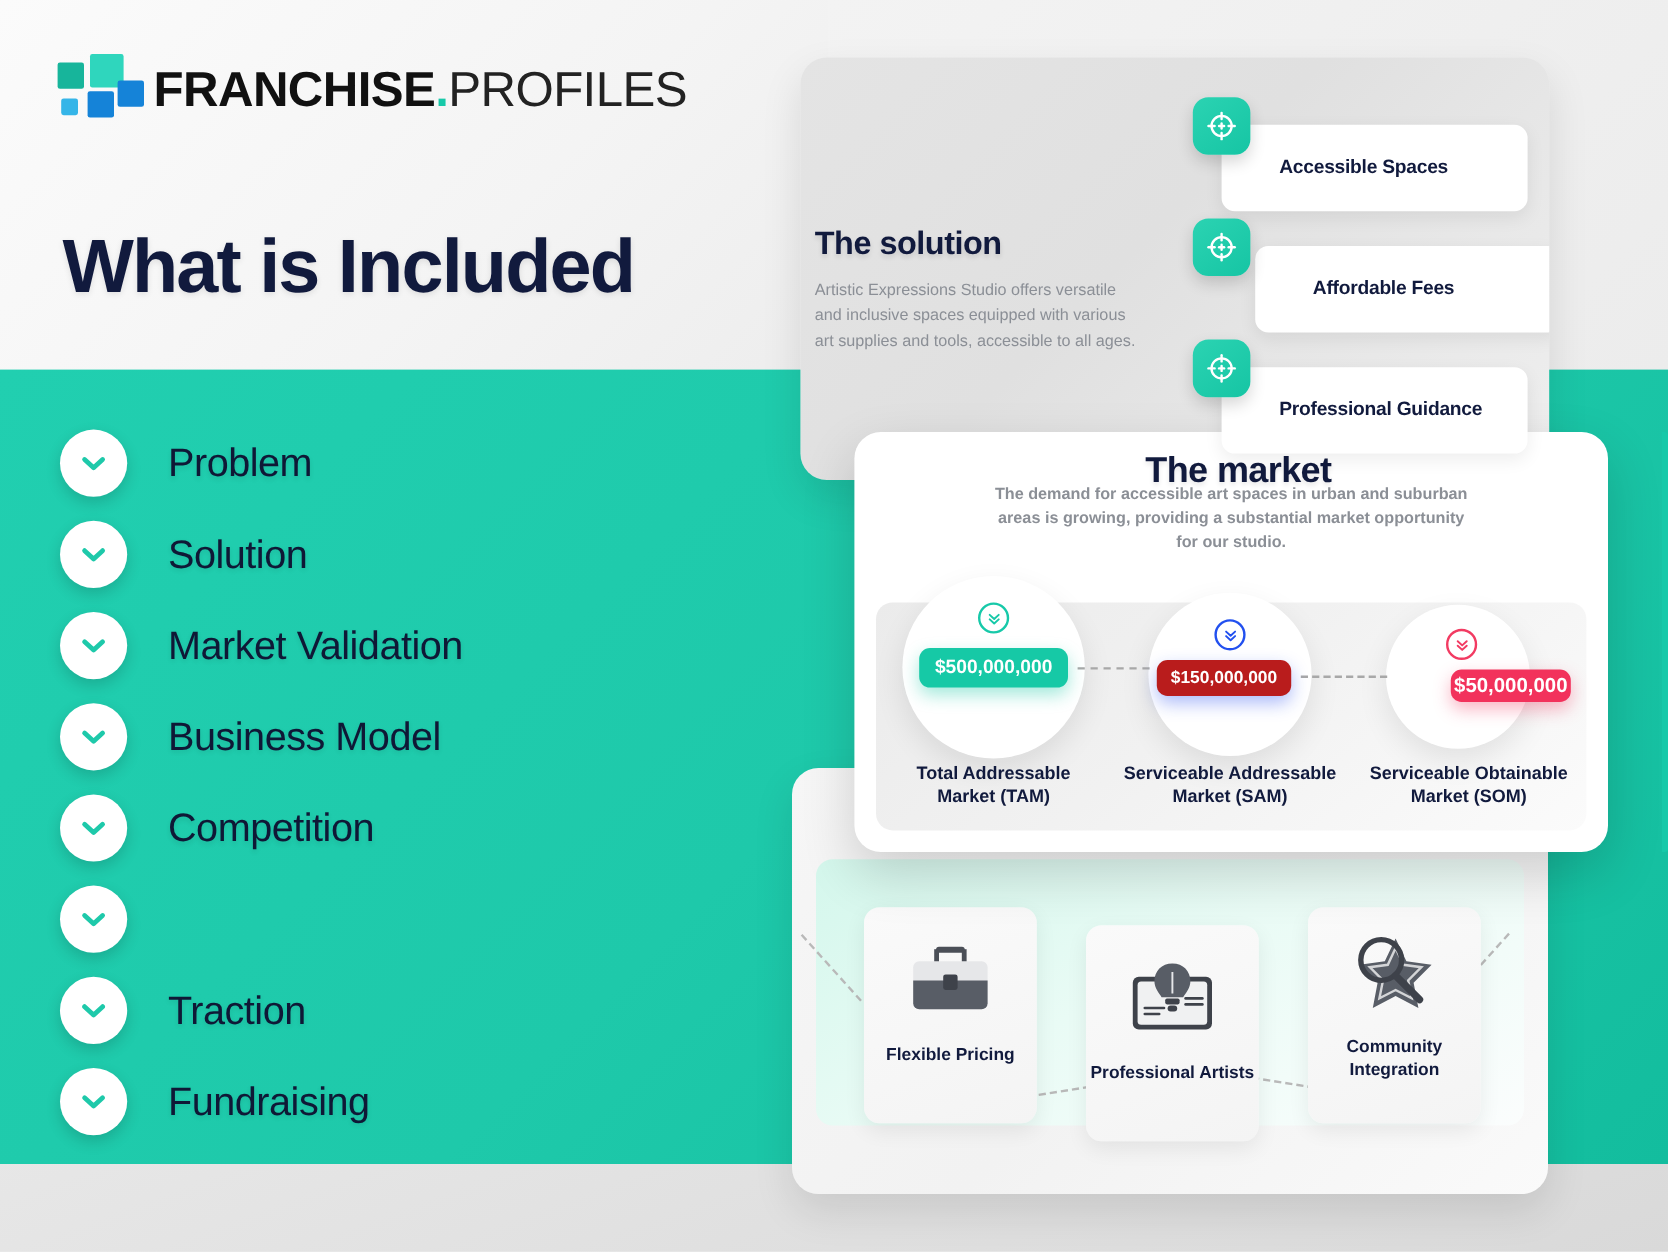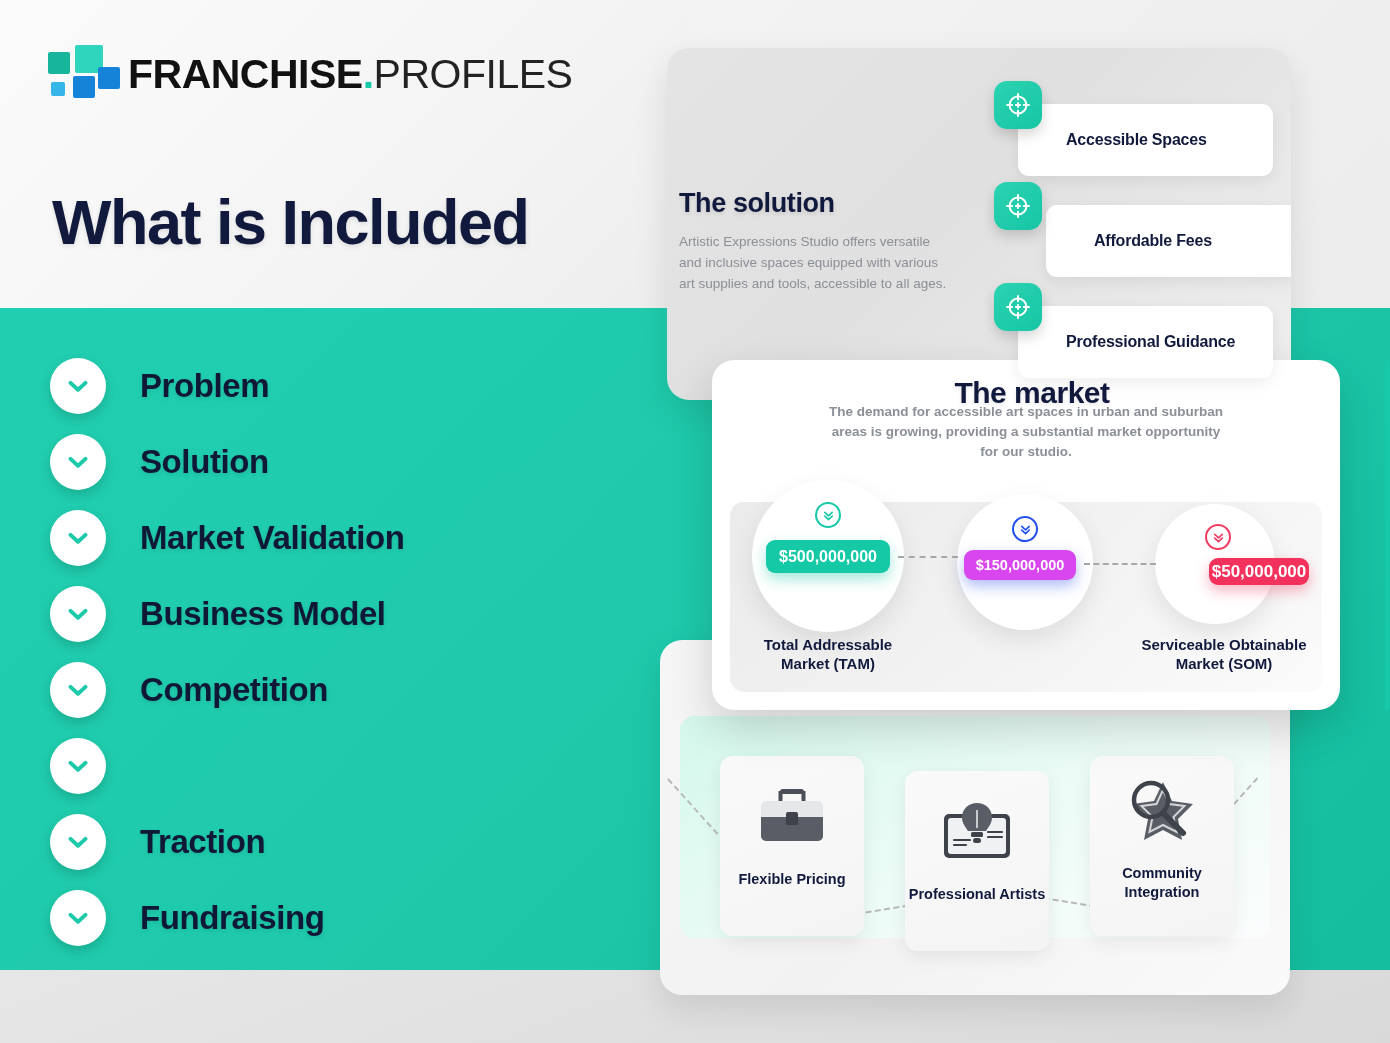--- a/index.html
+++ b/index.html
@@ -80,21 +80,21 @@
   .check-circle {
     width: 56px; height: 56px; border-radius: 50%;
     background: #ffffff;
     display: flex; align-items: center; justify-content: center;
     box-shadow: 0 5px 12px rgba(0,0,0,0.16);
     flex: none;
   }
   .check-circle svg { display: block; }
   .check-label {
     margin-left: 34px;
-    font-size: 33px; font-weight: 700; color: #0f1836;
+    font-size: 33px; font-weight: 400; color: #0f1836;
     letter-spacing: -0.4px;
     text-shadow: 0 2px 4px rgba(0,0,0,0.10);
   }
 
   
   .solution-card {
     position: absolute;
     left: 667px; top: 48px;
     width: 624px; height: 352px;
     background: linear-gradient(135deg,#e4e4e4 0%, #e0e0e0 45%, #efefef 100%);
@@ -250,21 +250,21 @@
     display: flex; align-items: center; justify-content: center;
     white-space: nowrap;
   }
   .money-t {
     left: 54px; top: 180px; width: 124px; height: 33px;
     font-size: 16px; background: #16c9a6;
     box-shadow: 0 6px 14px rgba(22,201,166,0.40);
   }
   .money-s {
     left: 252px; top: 190px; width: 112px; height: 30px;
-    font-size: 14.5px; background: #d946ef;
+    font-size: 14.5px; background: #b91c1c;
     box-shadow: 0 6px 14px rgba(31,70,239,0.36);
   }
   .money-o {
     left: 450px; top: 198px; width: 100px; height: 27px;
     font-size: 17px; background: #f2325c;
     box-shadow: 0 6px 14px rgba(242,50,92,0.36);
     margin-left: 47px;
   }
   .connector {
     position: absolute; height: 0;
@@ -531,16 +531,17 @@
           <polyline points="6 7 12 12.5 18 7"></polyline>
           <polyline points="6 13 12 18.5 18 13"></polyline>
         </svg>
     </div>
 
     <div class="money money-t">$500,000,000</div>
     <div class="money money-s">$150,000,000</div>
     <div class="money money-o">$50,000,000</div>
 
     <div class="market-label lbl1">Total Addressable Market (TAM)</div>
+    <div class="market-label lbl2">Serviceable Addressable Market (SAM)</div>
     <div class="market-label lbl3">Serviceable Obtainable Market (SOM)</div>
   </div>
 
 </div>
 
 </body></html>

